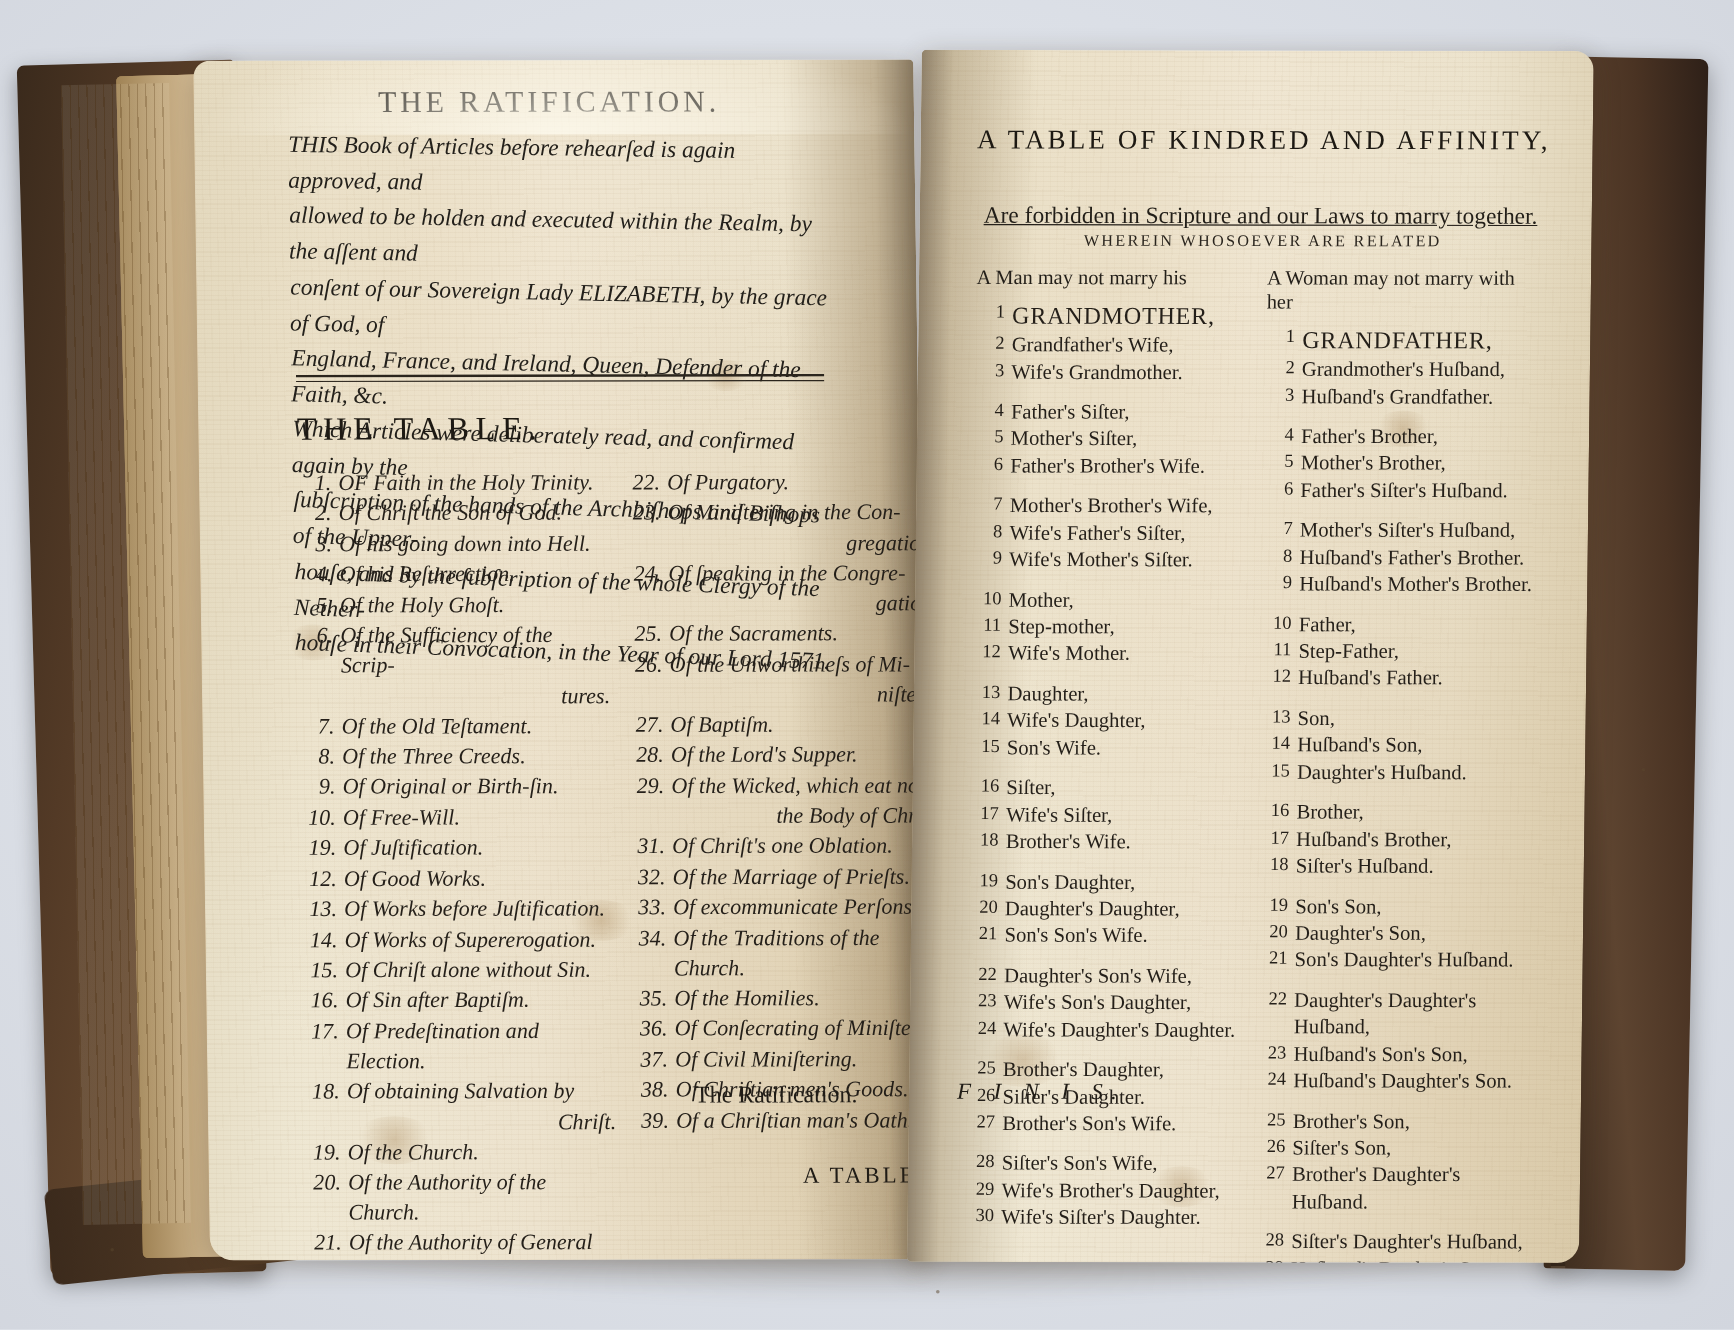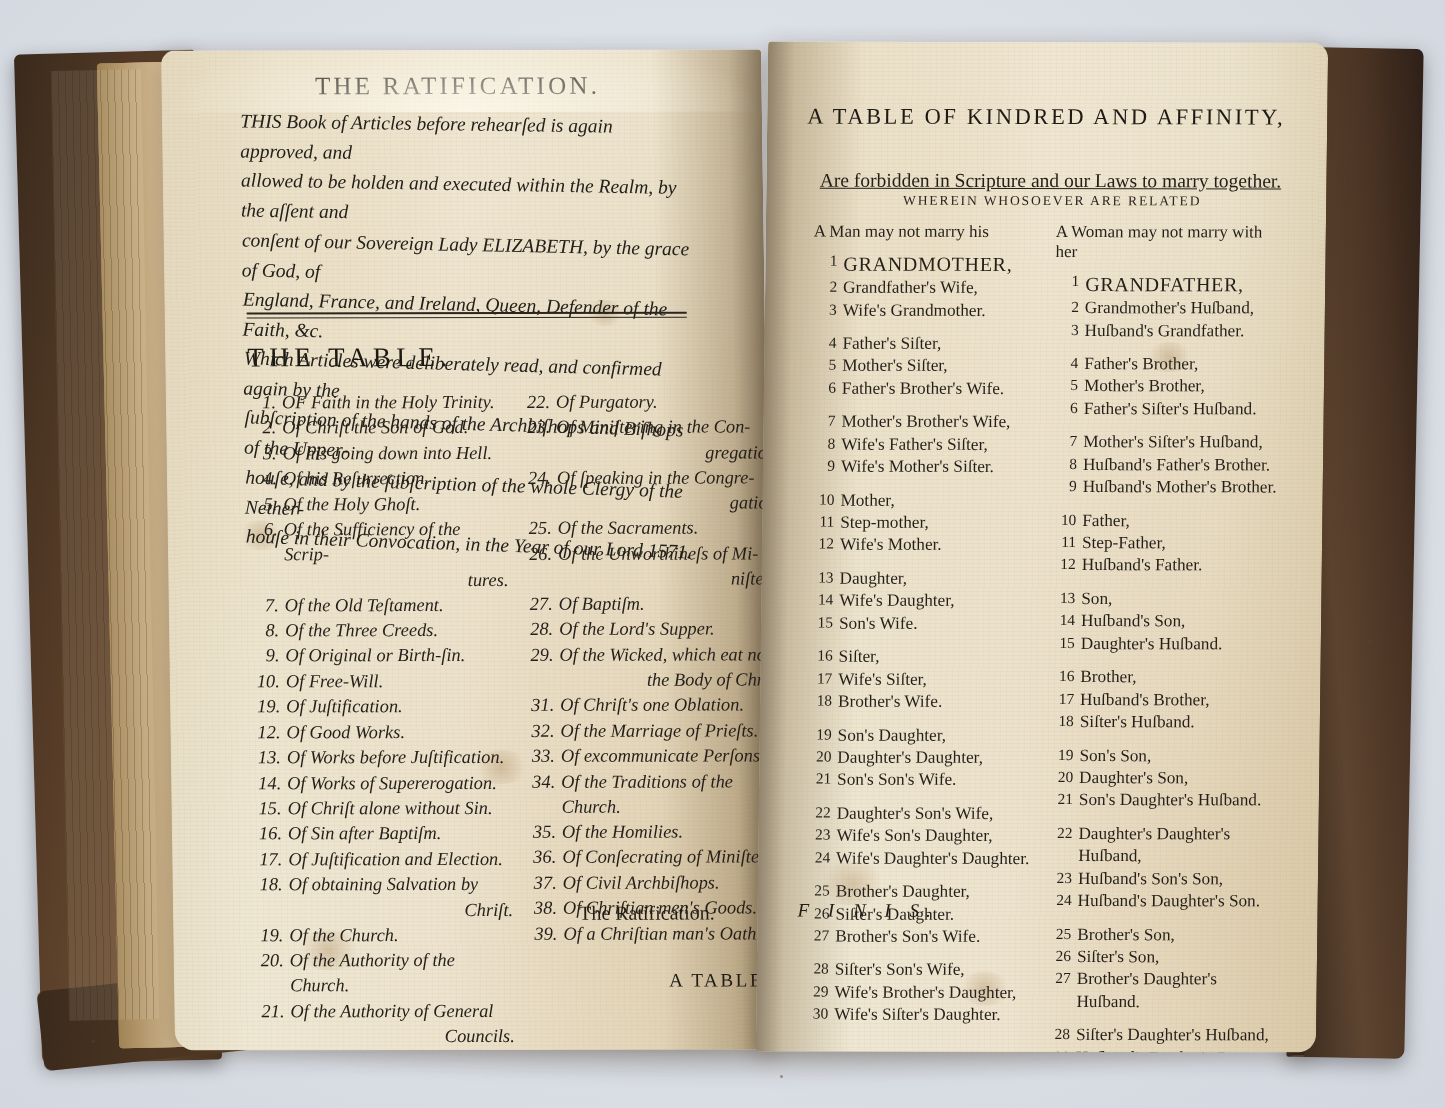--- a/index.html
+++ b/index.html
@@ -131,21 +131,21 @@
     color:#241f19;margin-bottom:.5px;
   }
   .toc-num{width:30px;text-align:right;padding-right:6px;flex:none;font-style:italic;}
   .toc-txt{flex:1;}
   .toc-cont{margin-left:36px;font-style:italic;font-size:18.4px;line-height:1.355;text-align:right;}
 
   .foot-rat{font-size:20px;text-align:left;color:#201c16;margin-left:76px;}
   .catch{font-size:19px;letter-spacing:2.6px;color:#201c16;}
 
   
-  .hd-kin{font-size:22.5px;letter-spacing:2.6px;color:#1d1913;}
+  .hd-kin{font-size:22.5px;letter-spacing:2.6px;text-align:center;color:#1d1913;}
   .sub-kin{font-size:13.5px;letter-spacing:1.9px;text-align:center;color:#2a251e;margin-top:45px;}
   .line-kin{font-size:19.5px;text-align:center;color:#221e18;}
 
   .kin-wrap{display:flex;gap:16px;}
   .kin-col{width:226px;}
   .kin-head{font-size:17px;color:#231f19;margin-bottom:9px;}
   .kin-row{display:flex;font-size:17.2px;line-height:1.305;color:#241f19;}
   .kin-num{width:24px;text-align:right;padding-right:6px;flex:none;font-size:15.4px;}
   .kin-txt{flex:1;}
   .kin-first .kin-txt{font-variant:small-caps;font-size:20px;letter-spacing:.7px;}
@@ -271,21 +271,21 @@
           <div class="toc-row">
             <span class="toc-num">15.</span>
             <span class="toc-txt">Of Chriſt alone without Sin.</span>
           </div>
           <div class="toc-row">
             <span class="toc-num">16.</span>
             <span class="toc-txt">Of Sin after Baptiſm.</span>
           </div>
           <div class="toc-row">
             <span class="toc-num">17.</span>
-            <span class="toc-txt">Of Juſtification and Election.</span>
+            <span class="toc-txt">Of Predeſtination and Election.</span>
           </div>
           <div class="toc-row">
             <span class="toc-num">18.</span>
             <span class="toc-txt">Of obtaining Salvation by</span>
           </div>
           <div class="toc-cont">Chriſt.</div>
           <div class="toc-row">
             <span class="toc-num">19.</span>
             <span class="toc-txt">Of the Church.</span>
           </div>
@@ -355,21 +355,21 @@
           <div class="toc-row">
             <span class="toc-num">35.</span>
             <span class="toc-txt">Of the Homilies.</span>
           </div>
           <div class="toc-row">
             <span class="toc-num">36.</span>
             <span class="toc-txt">Of Conſecrating of Miniſters.</span>
           </div>
           <div class="toc-row">
             <span class="toc-num">37.</span>
-            <span class="toc-txt">Of Civil Archbiſhops.</span>
+            <span class="toc-txt">Of Civil Miniſtering.</span>
           </div>
           <div class="toc-row">
             <span class="toc-num">38.</span>
             <span class="toc-txt">Of Chriſtian men's Goods.</span>
           </div>
           <div class="toc-row">
             <span class="toc-num">39.</span>
             <span class="toc-txt">Of a Chriſtian man's Oath.</span>
           </div>
         </div>

